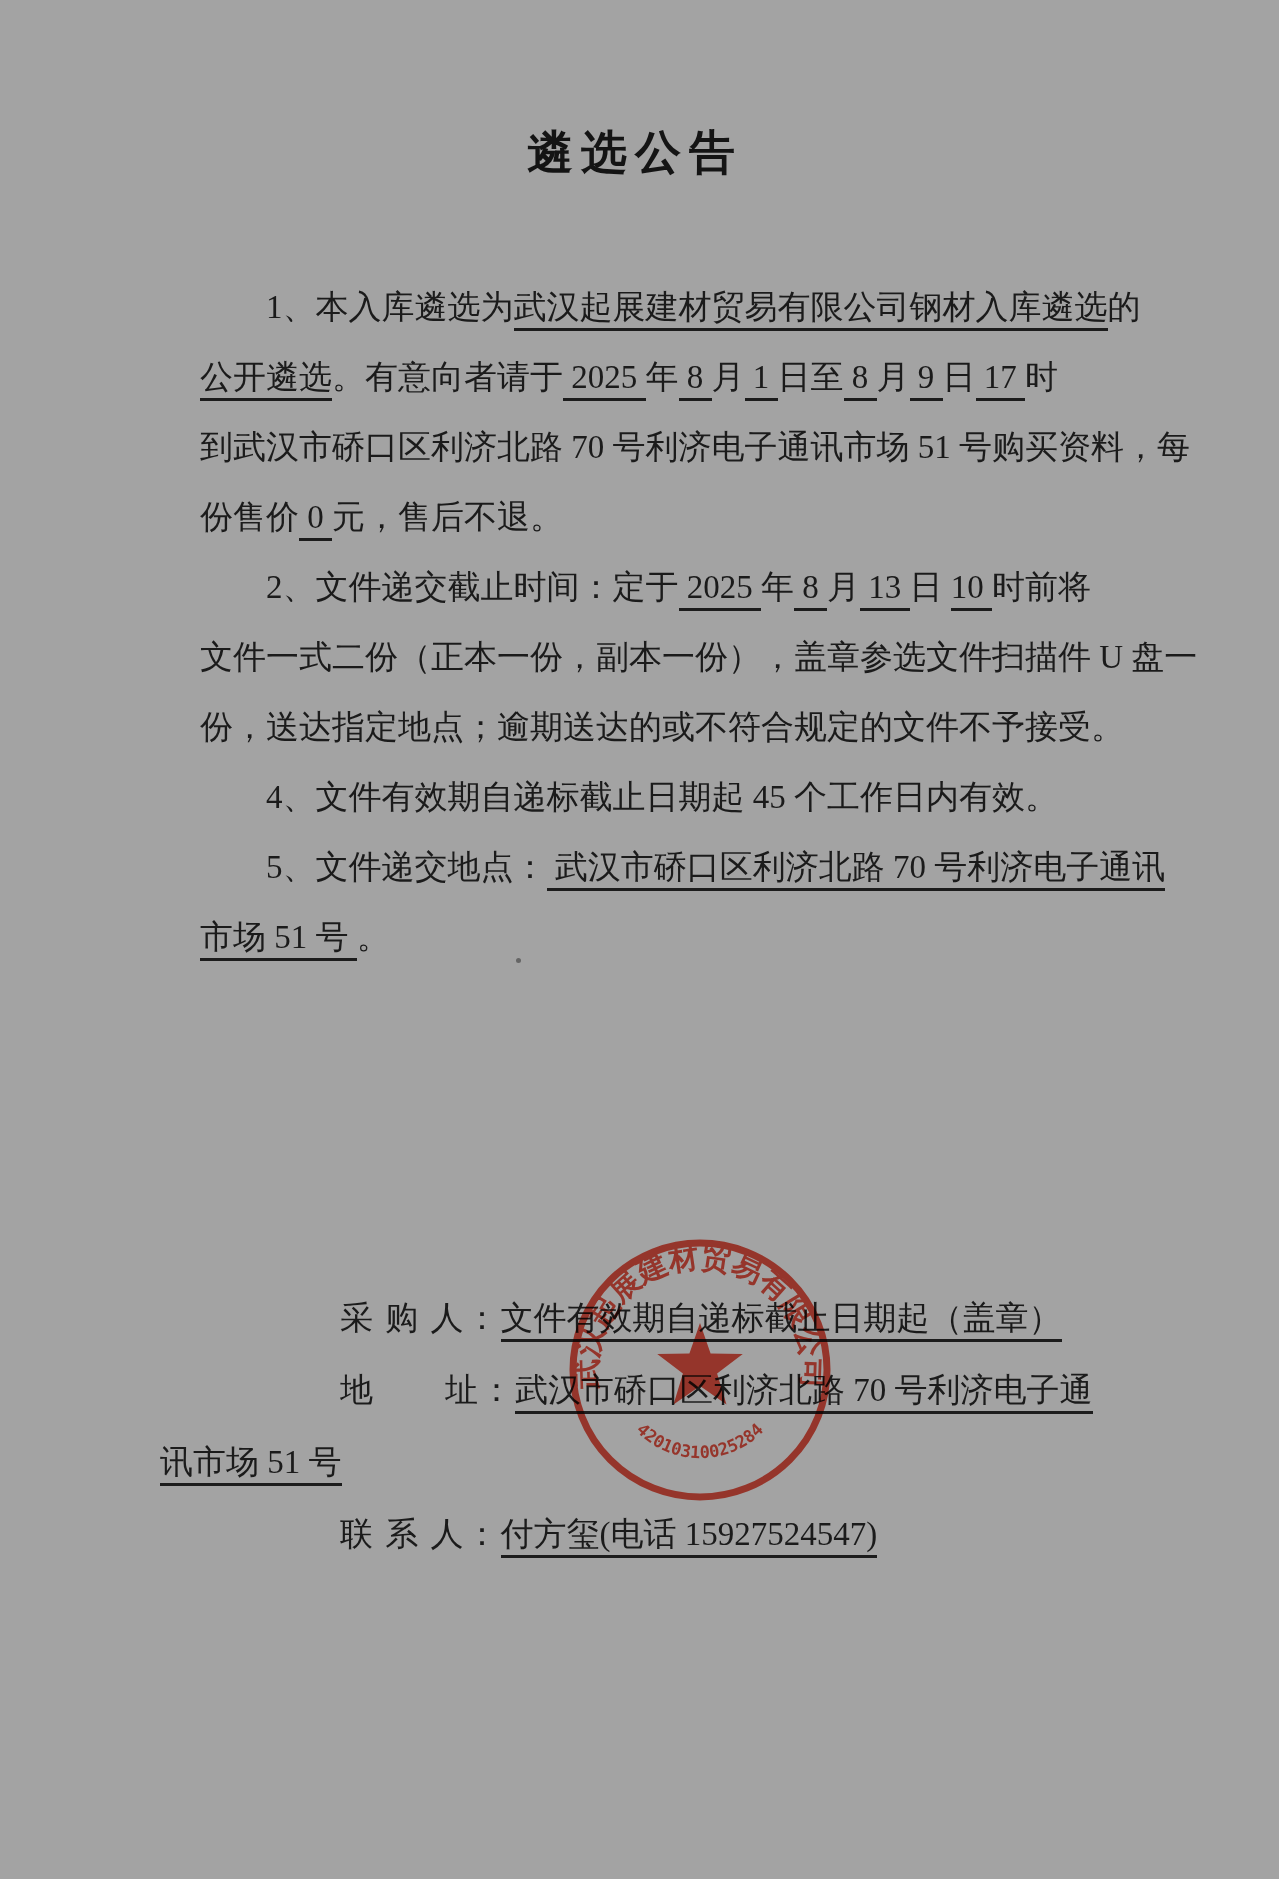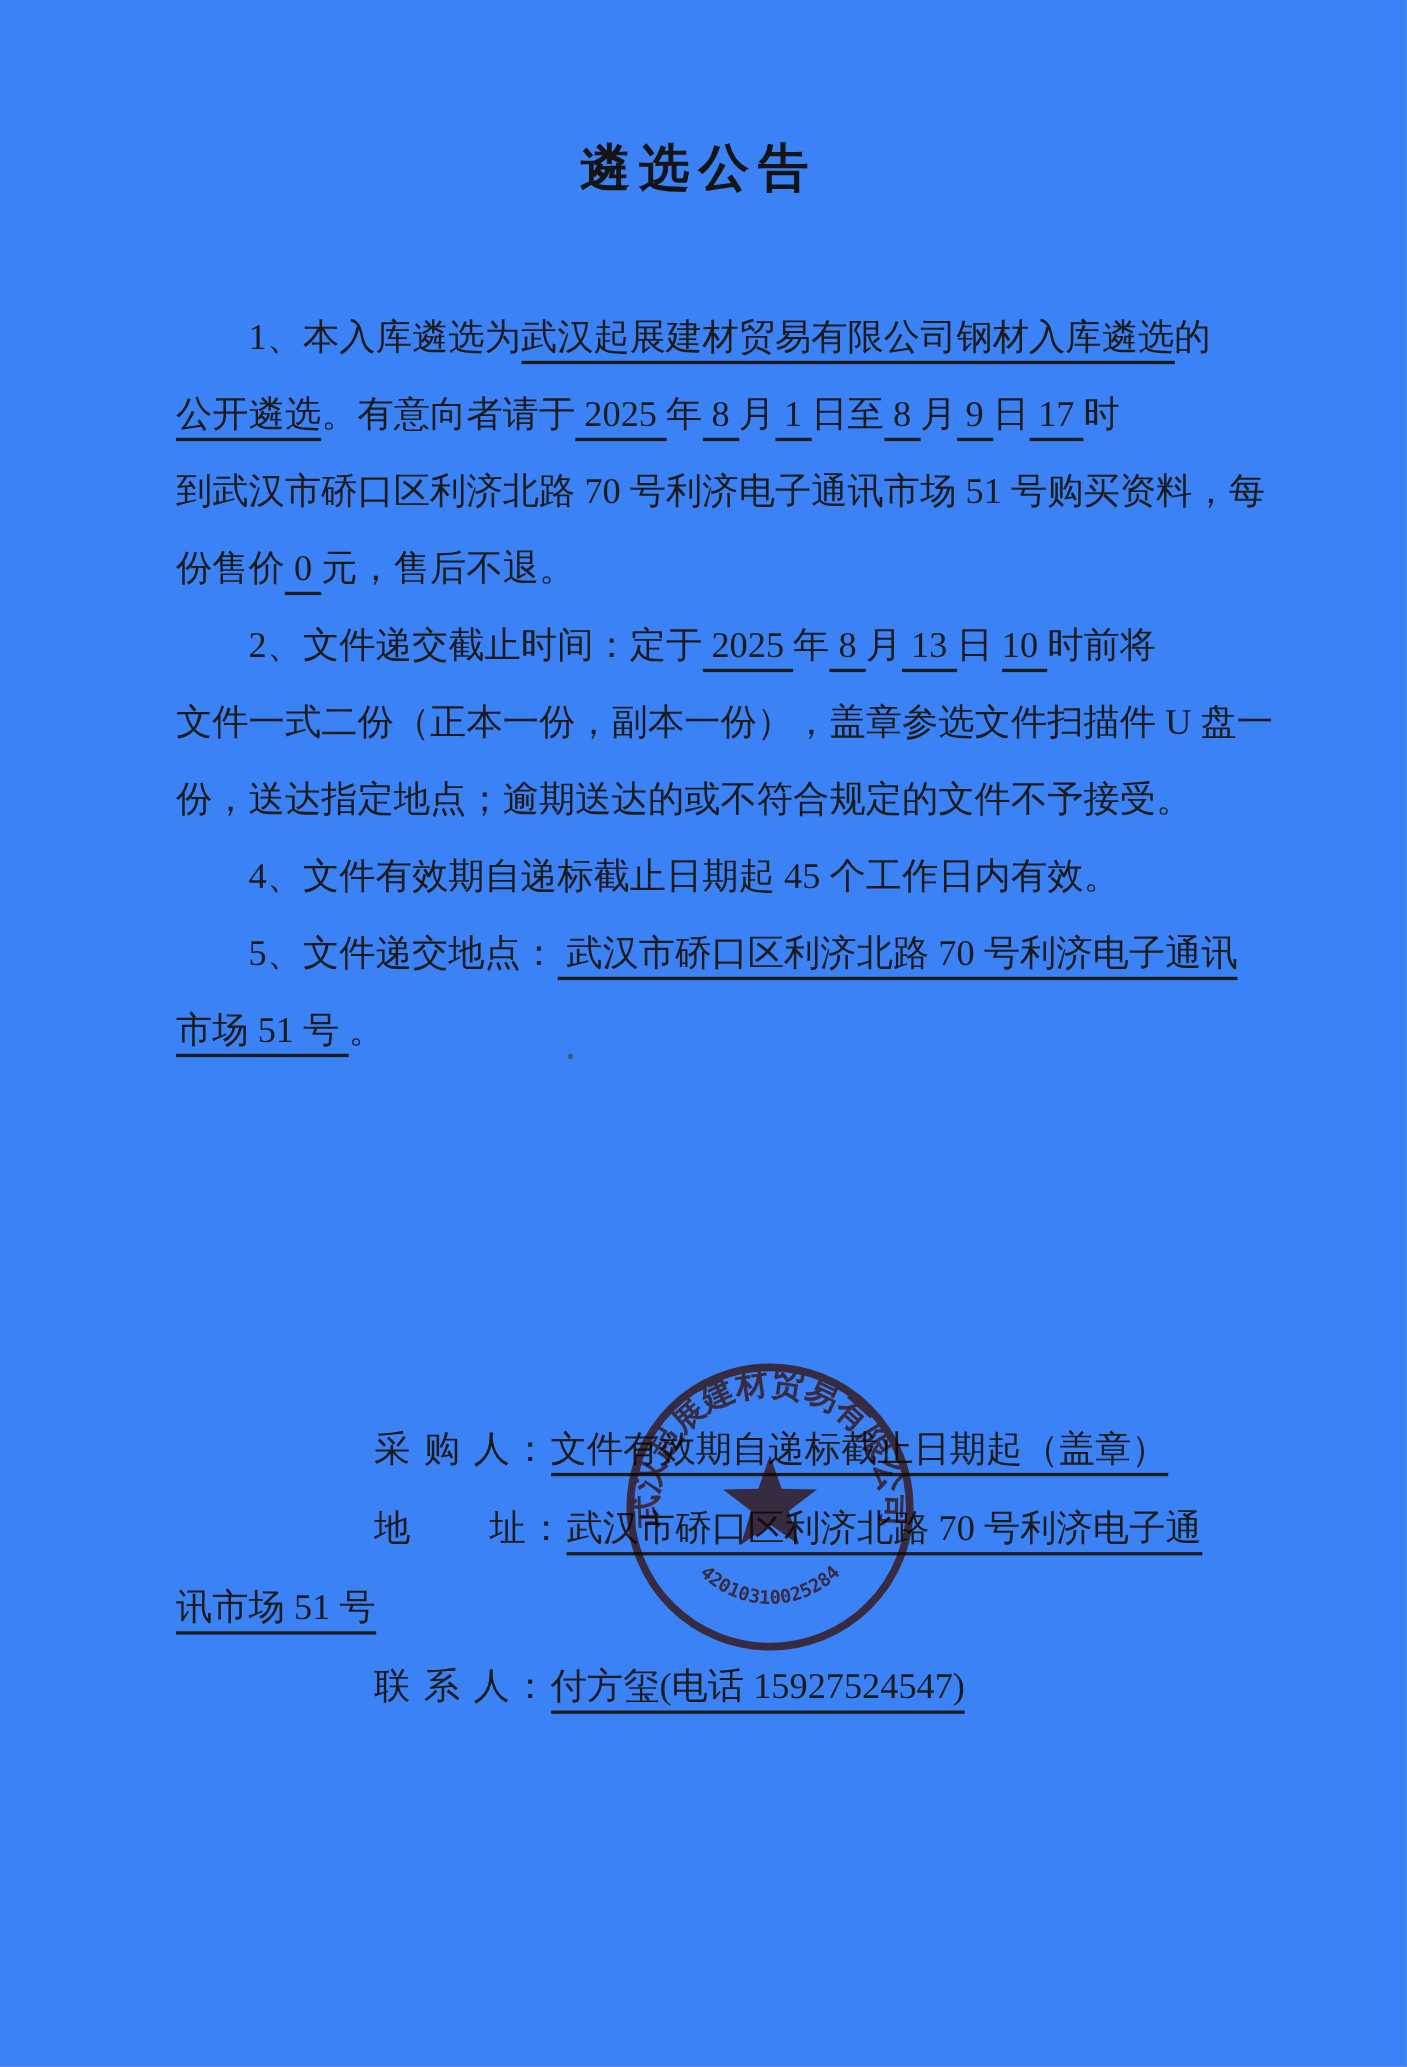--- a/index.html
+++ b/index.html
@@ -3,33 +3,33 @@
 <meta charset="utf-8">
 <style>
   html,body{margin:0;padding:0;}
   body{
     width:1279px;height:1879px;
     background:#e9e9e9;
     font-family:"Liberation Serif","DejaVu Serif",serif;
   }
   .page{
     position:relative;width:1279px;height:1879px;overflow:hidden;
-    background:#3b82f6;color:#161616;
+    background:#a3a3a3;color:#161616;
   }
   .page-title{
     position:absolute;left:160px;top:122px;width:950px;
     text-align:center;font-size:46px;font-weight:bold;letter-spacing:8px;
     color:#141414;
   }
   .doc-body{
     position:absolute;left:160px;top:272px;width:990px;
     font-size:33px;color:#1b1b1b;
   }
   .line{
-    height:70px;line-height:70px;white-space:nowrap;
+    height:70px;line-height:70px;white-space:nowrap;margin-left:40px;
   }
   .line.indent{padding-left:66px;}
   .u{
     border-bottom:3px solid #1c1c1c;
     padding-bottom:3px;
   }
   .mono{
     font-family:"DejaVu Sans Mono","Liberation Mono",monospace;
     font-size:30px;letter-spacing:1px;
   }

